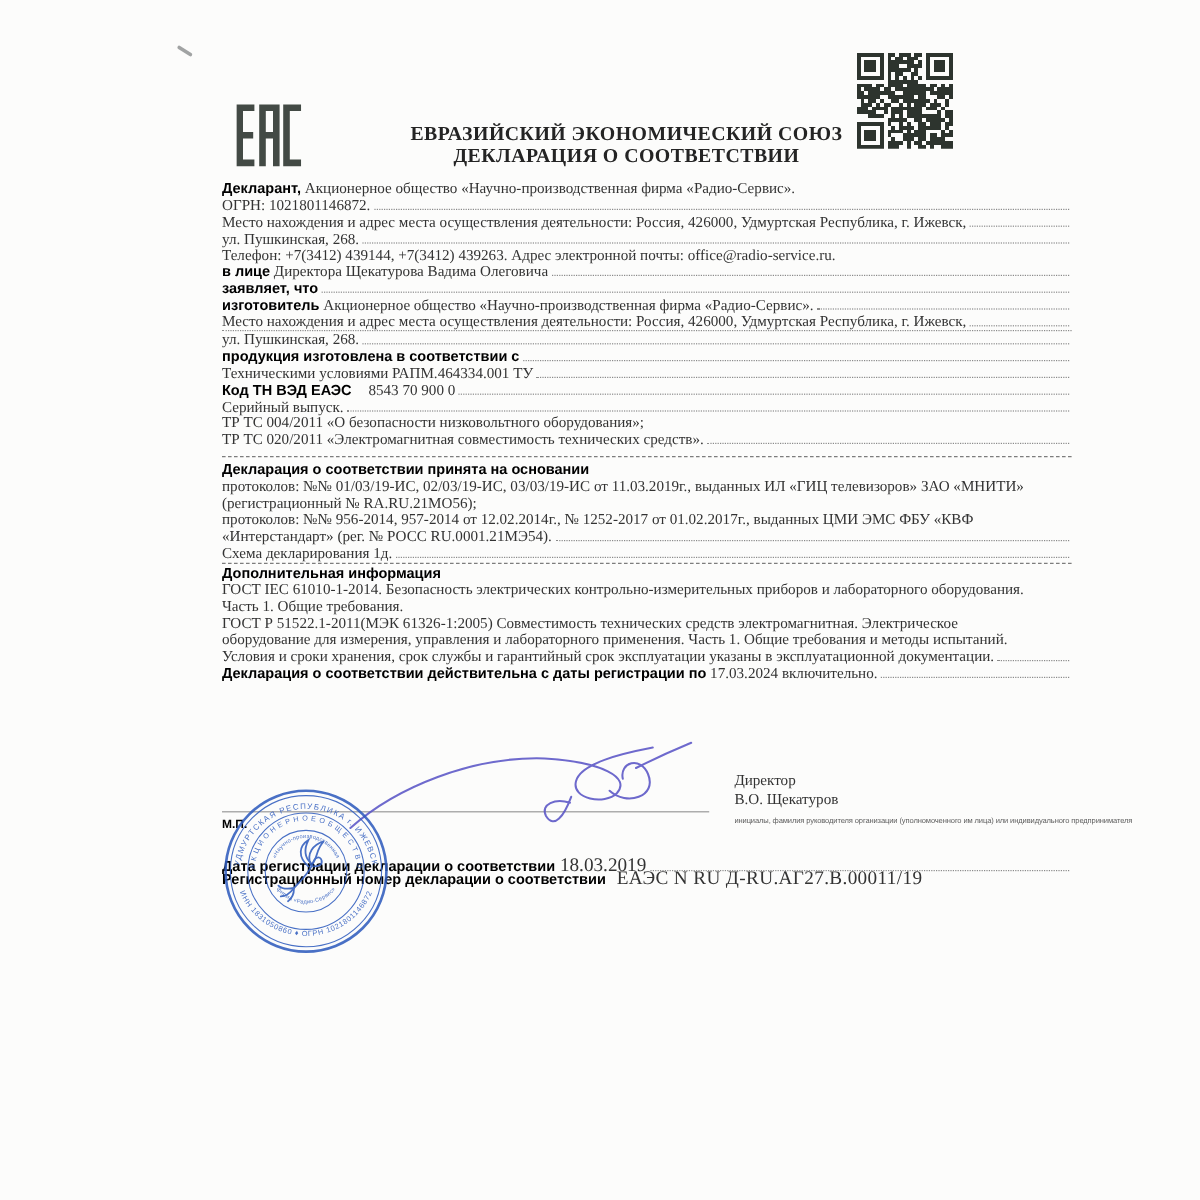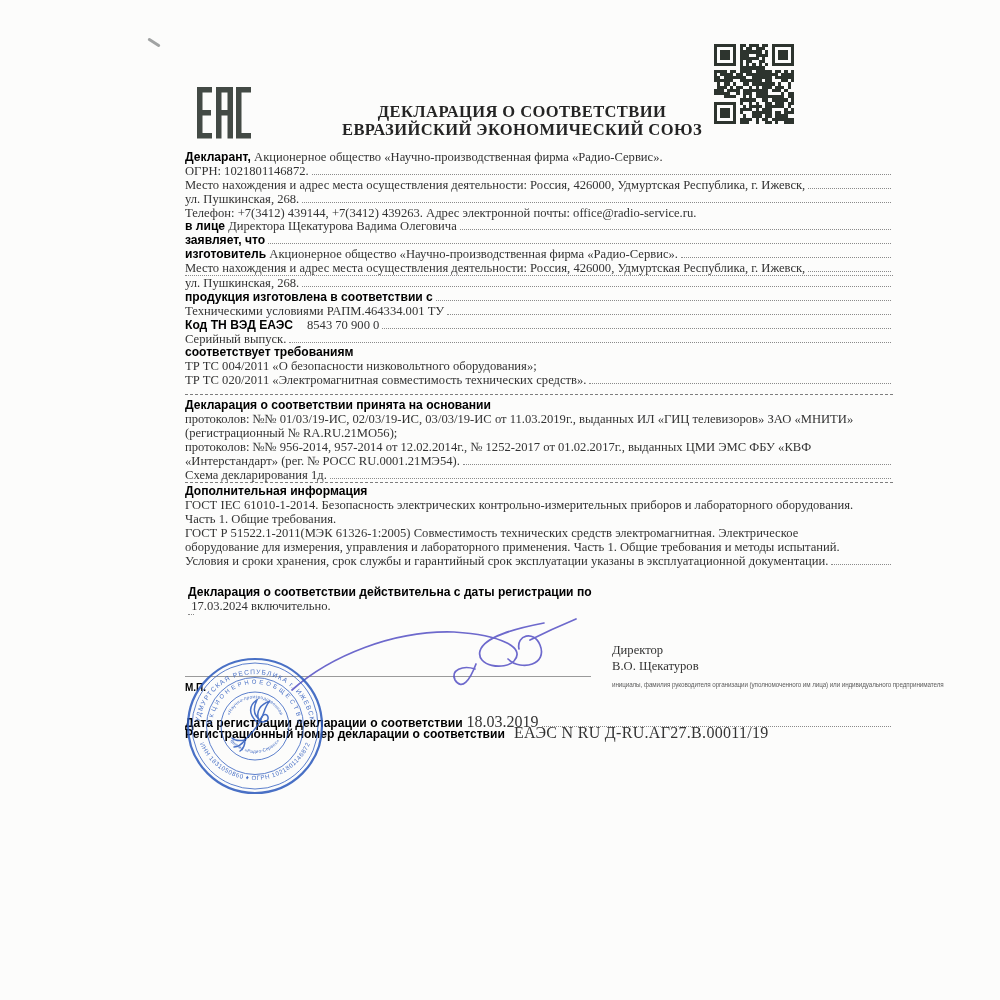--- a/index.html
+++ b/index.html
@@ -12,21 +12,21 @@
   
   .bodycol{left:185px;top:150px;width:708px;font-size:12.6px;}
   .row{display:flex;align-items:baseline;height:13.9px;white-space:nowrap;}
   .row .t{white-space:pre;}
   .b{font-family:"Liberation Sans","DejaVu Sans",sans-serif;font-weight:bold;font-size:12.1px;color:#000000;}
   .lead{flex:1;border-bottom:1px dotted #8a8a8a;margin:0 2px 3px 3px;min-width:6px;}
   .uline{border-bottom:1px dotted #8a8a8a;}
   .dashsep{border-top:1px dashed #7d7d7d;height:0;}
   .sep1{margin:7px 0 3px 0;}
   .sep2{margin:1px 0 1px 0;}
-  .gap-validity{margin-top:17px;flex-direction:column;}
+  .gap-validity{}
   
   .sigline{left:185px;top:676px;width:406px;border-top:1px solid #9a9a9a;height:0;}
   .director{left:612px;top:643px;font-size:12.6px;line-height:15.5px;color:#333;}
   .caption{left:612px;top:681px;font-family:"Liberation Sans","DejaVu Sans",sans-serif;
            font-size:6.3px;color:#5e5e5e;white-space:nowrap;letter-spacing:-.1px;}
   .mp{left:185px;top:682px;}
   .regrow{left:185px;top:724px;width:708px;}
   .regrow2{left:185px;top:713px;width:708px;}
   .regval{margin-left:9px;letter-spacing:.3px;}
   .artifact{left:147px;top:41px;width:14px;height:3px;background:#55595b;opacity:.55;
@@ -447,22 +447,22 @@
     <rect x="13" y="24" width="1" height="1" fill="#2d342e"></rect>
     <rect x="16" y="24" width="1" height="1" fill="#2d342e"></rect>
     <rect x="17" y="24" width="1" height="1" fill="#2d342e"></rect>
     <rect x="19" y="24" width="1" height="1" fill="#2d342e"></rect>
     <rect x="22" y="24" width="1" height="1" fill="#2d342e"></rect>
     <rect x="23" y="24" width="1" height="1" fill="#2d342e"></rect>
     <rect x="24" y="24" width="1" height="1" fill="#2d342e"></rect>
   </svg>
 
 <div class="abs title">
+  <div>ЕВРАЗИЙСКИЙ ЭКОНОМИЧЕСКИЙ СОЮЗ</div>
   <div>ДЕКЛАРАЦИЯ О СООТВЕТСТВИИ</div>
-  <div>ЕВРАЗИЙСКИЙ ЭКОНОМИЧЕСКИЙ СОЮЗ</div>
 </div>
 
 <div class="abs bodycol">
   <div class="row">
       <span class="t b">Декларант,</span>
       <span class="t"> Акционерное общество «Научно-производственная фирма «Радио-Сервис».</span>
     </div>
   <div class="row">
       <span class="t">ОГРН: 1021801146872.</span>
       <span class="lead"></span>
@@ -509,23 +509,20 @@
       <span class="lead"></span>
     </div>
   <div class="row">
       <span class="t b">Код ТН ВЭД ЕАЭС</span>
       <span class="t" style="margin-left:14px;">8543 70 900 0</span>
       <span class="lead"></span>
     </div>
   <div class="row">
       <span class="t">Серийный выпуск.</span>
       <span class="lead"></span>
-    </div>
-  <div class="row">
-      <span class="t b">соответствует требованиям</span>
     </div>
   <div class="row">
       <span class="t">ТР ТС 004/2011 «О безопасности низковольтного оборудования»;</span>
     </div>
   <div class="row">
       <span class="t">ТР ТС 020/2011 «Электромагнитная совместимость технических средств».</span>
       <span class="lead"></span>
     </div>
 
   <div class="dashsep sep1"></div>

